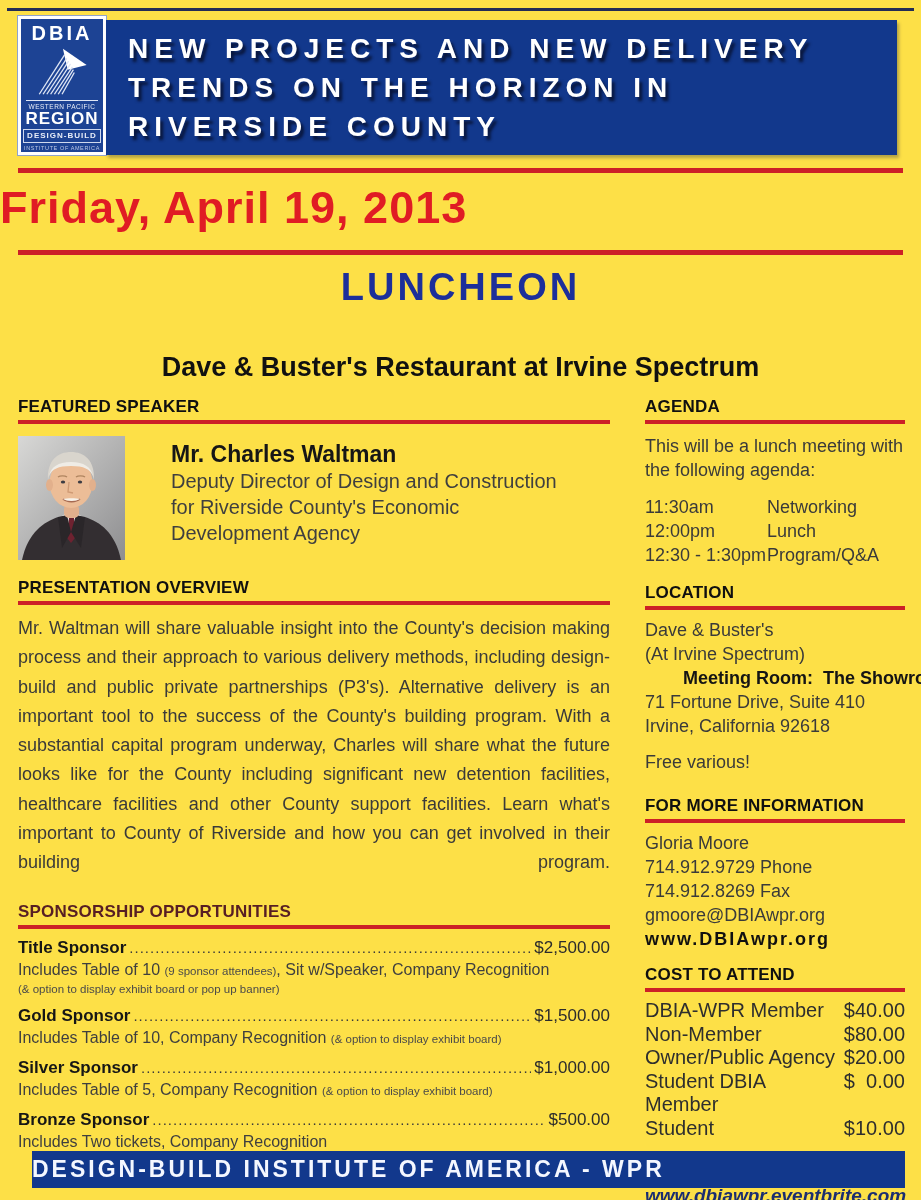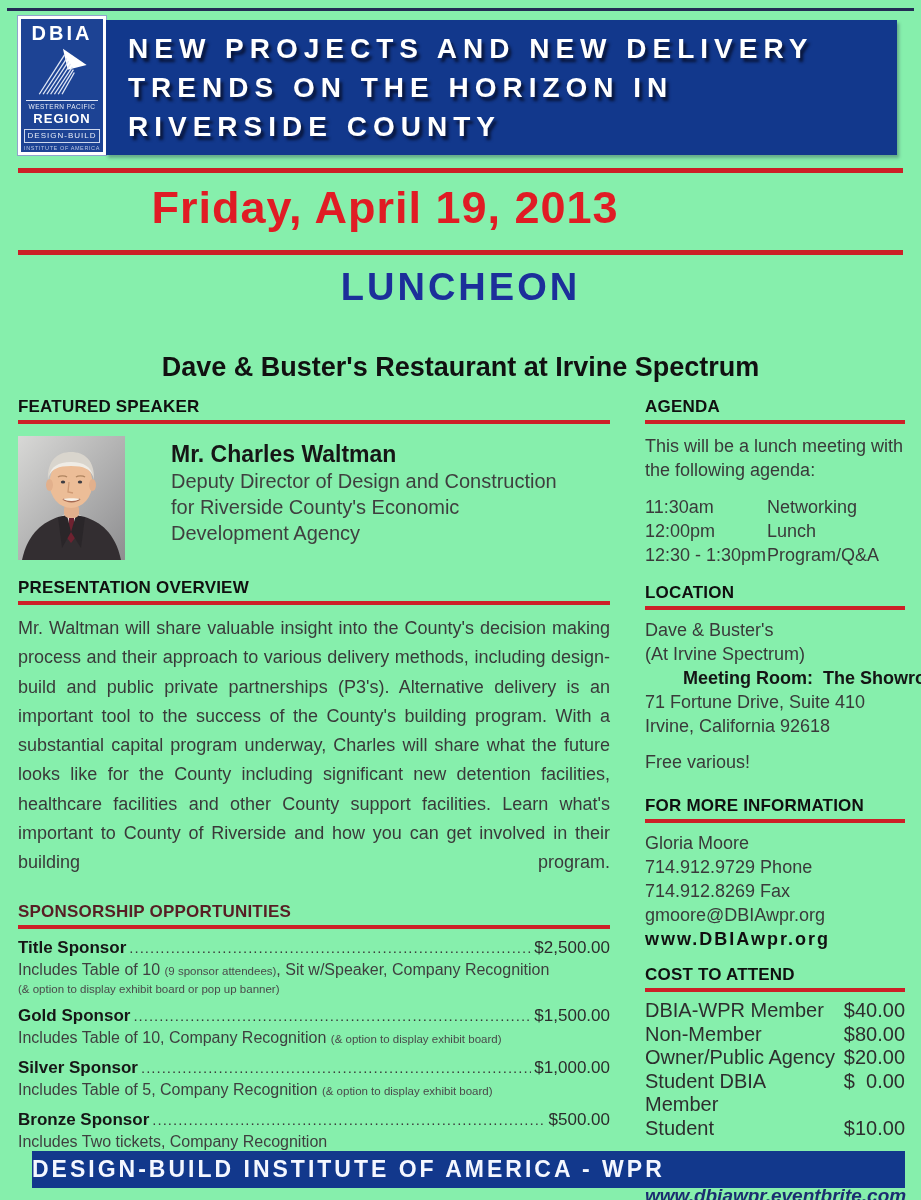--- a/index.html
+++ b/index.html
@@ -1,45 +1,45 @@
 <!DOCTYPE html>
 <html><head>
 <meta charset="utf-8">
 <style>
   html,body{margin:0;padding:0;background:#ffffff;}
-  .page{position:relative;width:921px;height:1200px;background:#86efac;overflow:hidden;
+  .page{position:relative;width:921px;height:1200px;background:#fde047;overflow:hidden;
         font-family:"Liberation Sans",sans-serif;color:#222;}
 
   
   .top-hairline{position:absolute;left:7px;top:8px;width:907px;height:3px;background:#232c55;}
 
   
   .logo-box{position:absolute;left:18px;top:16px;width:88px;height:139px;background:#1d4394;
             border:3px solid #ffffff;outline:1px solid #8fa3cc;box-sizing:border-box;
             display:flex;flex-direction:column;align-items:center;padding-top:3px;}
   .logo-acronym{color:#fff;font-weight:bold;font-size:20px;letter-spacing:3px;line-height:22px;}
   .logo-arrow{width:58px;height:56px;margin-top:1px;}
   .logo-sep{width:72px;height:1px;background:#dfe6f5;margin:2px 0 2px 0;}
   .logo-region-small{color:#e8edf8;font-size:6.5px;letter-spacing:0.5px;line-height:8px;}
-  .logo-region{color:#fff;font-weight:bold;font-size:13px;letter-spacing:1px;line-height:15px;}
-  .logo-db{margin-top:3px;border:1px solid #cfd9ee;color:#e8edf8;font-size:8px;font-weight:normal;
+  .logo-region{color:#fff;font-weight:bold;font-size:17px;letter-spacing:1px;line-height:15px;}
+  .logo-db{margin-top:3px;border:1px solid #cfd9ee;color:#e8edf8;font-size:8px;font-weight:bold;
            letter-spacing:1px;padding:1px 3px;line-height:10px;}
   .logo-inst{color:#b9c6e4;font-size:5.5px;letter-spacing:0.6px;margin-top:2px;line-height:7px;}
 
   .banner{position:absolute;left:106px;top:20px;width:791px;height:135px;background:#12388c;
           box-shadow:2px 3px 3px rgba(40,45,70,0.35);
           display:flex;flex-direction:column;justify-content:center;padding-left:22px;box-sizing:border-box;}
   .banner-line{color:#ffffff;font-weight:bold;font-size:28px;letter-spacing:6px;line-height:39px;
                text-shadow:3px 4px 3px rgba(6,12,38,0.8);white-space:nowrap;}
 
   
   .red-rule{position:absolute;left:18px;width:885px;height:5px;background:#cc2027;}
   .rule-1{top:168px;}
   .rule-2{top:250px;}
-  .date-line{position:absolute;left:0;top:182px;width:770px;text-align:center;
+  .date-line{position:absolute;left:0;top:182px;width:770px;text-align:left;
              color:#e01c24;font-weight:bold;font-size:45px;letter-spacing:1px;}
   .luncheon{position:absolute;left:0;top:266px;width:921px;text-align:center;
             color:#1c2f9a;font-weight:bold;font-size:38px;letter-spacing:3px;}
   .time-line{position:absolute;left:0;top:305px;width:921px;text-align:center;
              color:#1c2f9a;font-weight:bold;font-size:36px;letter-spacing:3px;}
   .venue-line{position:absolute;left:0;top:352px;width:921px;text-align:center;
               color:#111;font-weight:bold;font-size:27px;}
 
   
   .col-left{position:absolute;left:18px;top:396px;width:592px;}

